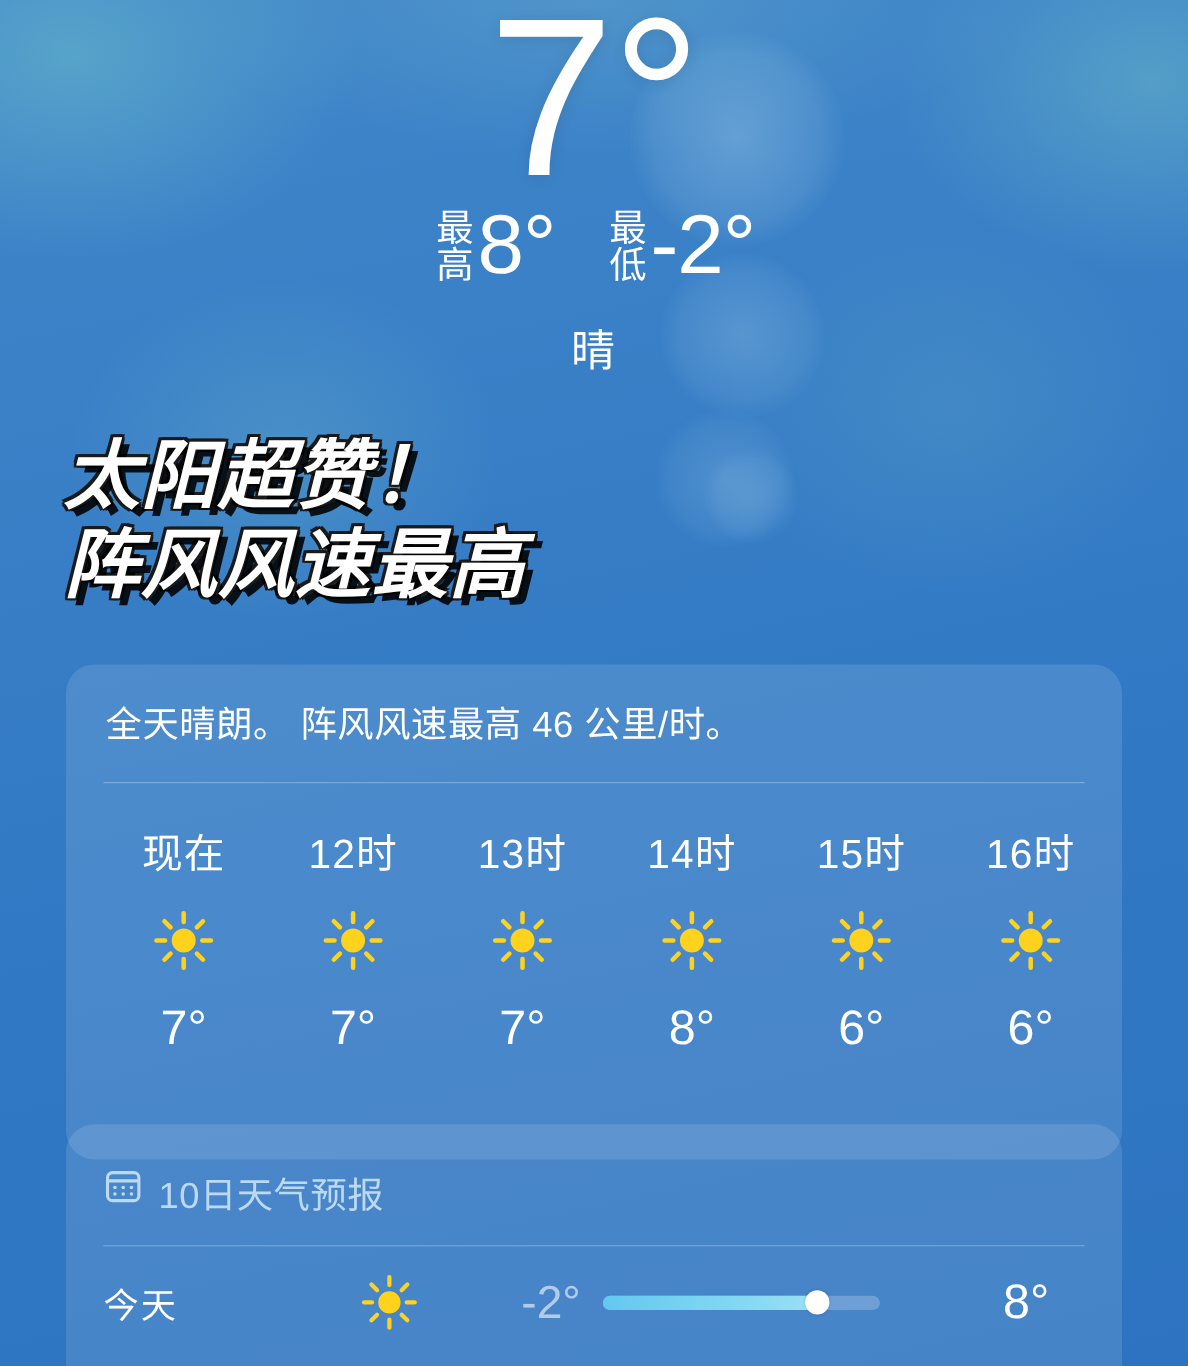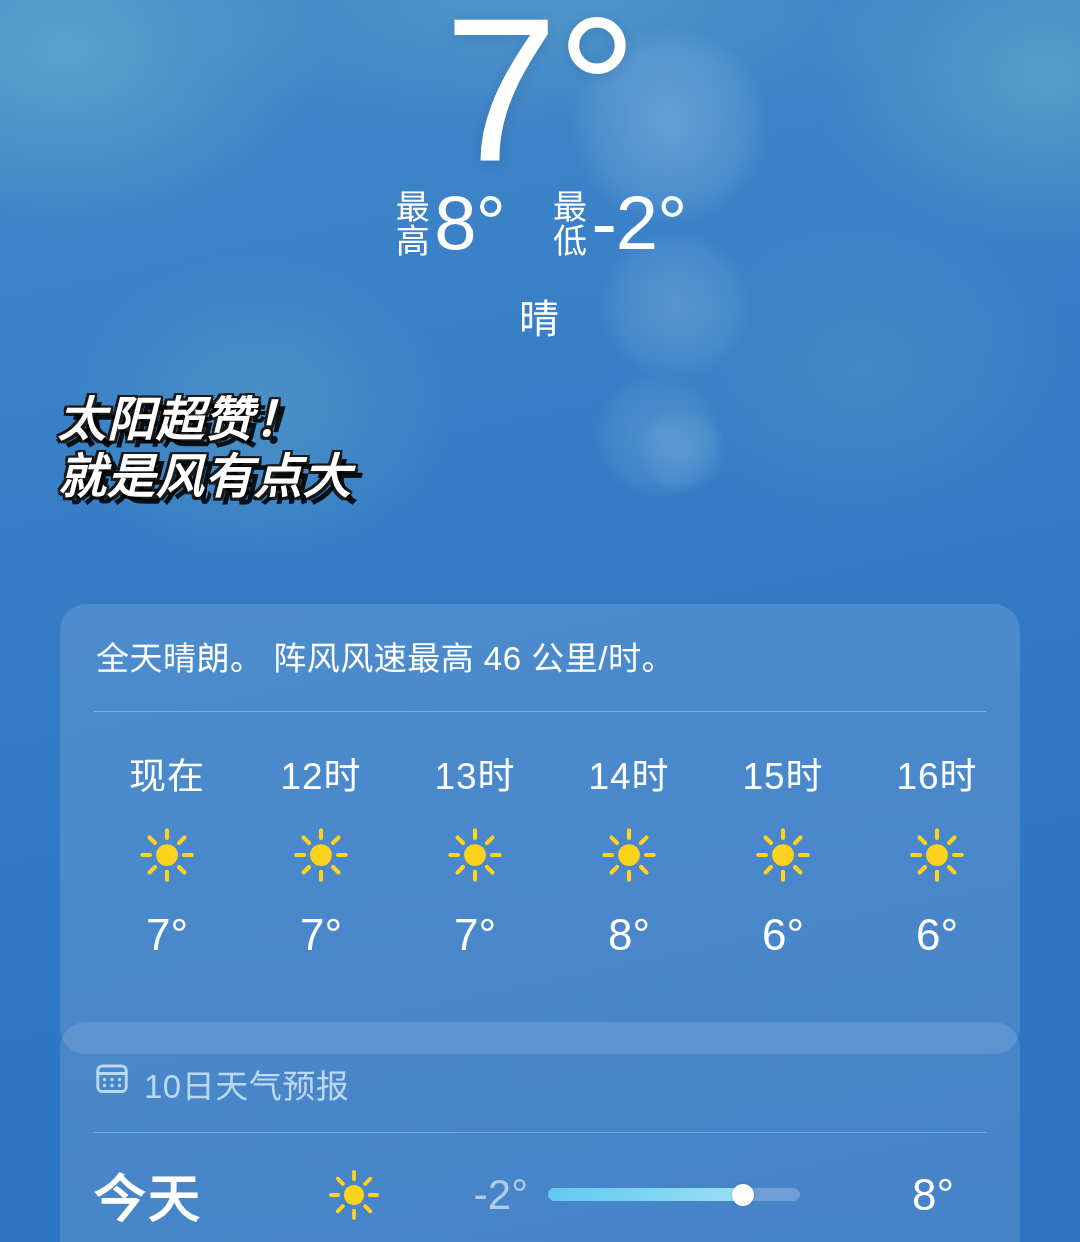--- a/index.html
+++ b/index.html
@@ -71,21 +71,21 @@
   .hl-value { font-size:76px; font-weight:250; line-height:1; letter-spacing:-1px; }
 
   .condition { font-size:40px; font-weight:300; margin-top:26px; letter-spacing:2px; }
 
   
   .sticker {
     position:absolute;
     left:58px; top:392px;
     color:#fff;
     font-weight:bold;
-    font-size:48px;
+    font-size:69px;
     line-height:1.18;
     font-style:italic;
     letter-spacing:1px;
     text-shadow:
        7px 7px 0 rgba(0,0,0,.88),
       -2.5px -2.5px 0 #1a1a1a, 2.5px -2.5px 0 #1a1a1a,
       -2.5px  2.5px 0 #1a1a1a, 2.5px  2.5px 0 #1a1a1a,
        0 -2.5px 0 #1a1a1a, 0 2.5px 0 #1a1a1a,
       -2.5px 0 0 #1a1a1a, 2.5px 0 0 #1a1a1a;
   }
@@ -152,21 +152,21 @@
     height:1px;
     background:rgba(255,255,255,.28);
     margin:24px 34px 0 34px;
   }
 
   .day-row {
     display:flex;
     align-items:center;
     padding:24px 34px 0 34px;
   }
-  .day-name  { width:200px; font-size:52px; font-weight:700; letter-spacing:2px; }
+  .day-name  { width:200px; font-size:32px; font-weight:400; letter-spacing:2px; }
   .day-icon  { width:120px; display:flex; justify-content:center; }
   .day-icon .sun { width:54px; height:54px; }
   .day-low   { width:130px; text-align:right; font-size:42px; font-weight:350; color:rgba(255,255,255,.58); padding-right:16px; }
   .temp-bar  {
     flex:1;
     height:13px;
     border-radius:7px;
     background:rgba(255,255,255,.22);
     position:relative;
     margin:0 4px;
@@ -216,21 +216,21 @@
         <span class="hl-label">最低</span>
         <span class="hl-value">-2°</span>
       </div>
     </div>
 
     <div class="condition">晴</div>
   </div>
 
   <div class="sticker">
     <span class="sticker-line">太阳超赞！</span>
-    <span class="sticker-line">就是风有点大</span>
+    <span class="sticker-line">阵风风速最高</span>
   </div>
 
   <div class="card card-hourly">
     <div class="summary">全天晴朗。 阵风风速最高 46 公里/时。</div>
     <div class="divider"></div>
     <div class="hours" id="hours-container">
         <div class="hour">
           <div class="hour-label">现在</div>
           <span>
             <svg class="sun" viewBox="0 0 48 48">

